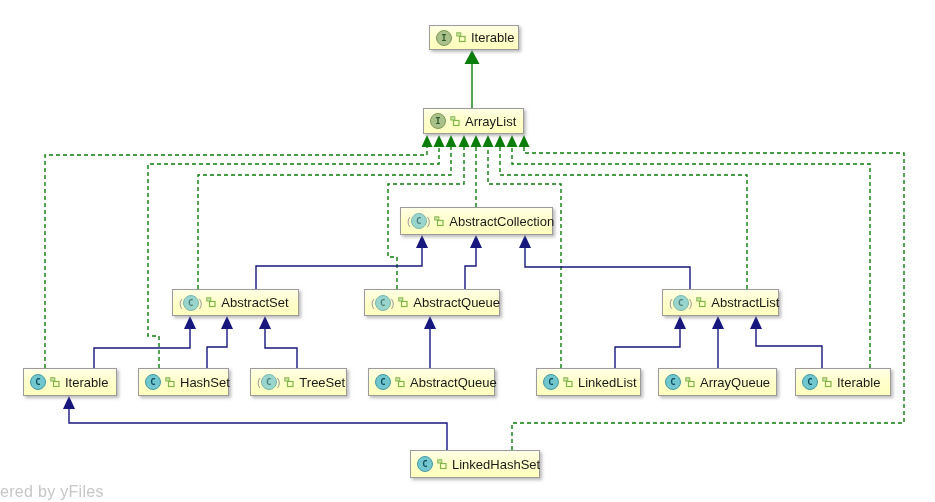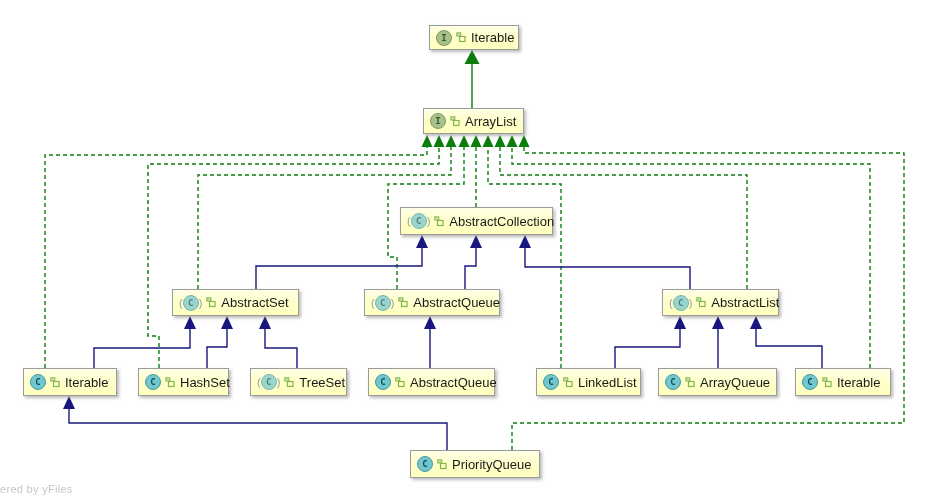--- a/index.html
+++ b/index.html
@@ -37,21 +37,21 @@
   .kind-interface .kind-icon{background:#a9c08b;border:1px solid #7d9957;color:#2e5d2e;}
   .kind-class .kind-icon,
   .kind-abstract .kind-icon{background:#72c6cd;border:1px solid #449aa4;color:#0e4d5e;}
   .kind-abstract .kind-icon{opacity:0.72;}
   .paren{color:#9a9a9a;font-size:11px;line-height:14px;flex:0 0 auto;}
   .member-icon{margin-left:4px;flex:0 0 auto;}
   .node-label{margin-left:5px;}
   #watermark{
     position:absolute;
     left:0;top:483px;
-    font-size:11px;
+    font-size:16px;
     color:#c6c6c6;
     letter-spacing:0.3px;
   }
 </style>
 </head>
 <body>
 
 <div id="canvas">
   <svg id="edge-layer" xmlns="http://www.w3.org/2000/svg" width="935" height="502">
       <polyline points="472,108 472,63" fill="none" stroke="#0a7d0a" stroke-width="1.4"></polyline>
@@ -211,17 +211,17 @@
           <rect x="0.8" y="0.8" width="4" height="3.2" fill="#cfe3b0" stroke="#84b54a" stroke-width="1"></rect>
         </svg>
         <span class="node-label">Iterable</span>
       </div>
       <div class="node kind-class" style="left: 410px; top: 450px; width: 130px; height: 28px;">
         <span class="kind-icon">C</span>
         <svg class="member-icon" width="10" height="11" viewBox="0 0 10 11">
           <rect x="3.5" y="4.5" width="5.5" height="5" fill="none" stroke="#84b54a" stroke-width="1.2"></rect>
           <rect x="0.8" y="0.8" width="4" height="3.2" fill="#cfe3b0" stroke="#84b54a" stroke-width="1"></rect>
         </svg>
-        <span class="node-label">PriorityQueue</span>
+        <span class="node-label">LinkedHashSet</span>
       </div>
     </div>
   <div id="watermark">ered by yFiles</div>
 </div>
 
 </body></html>

